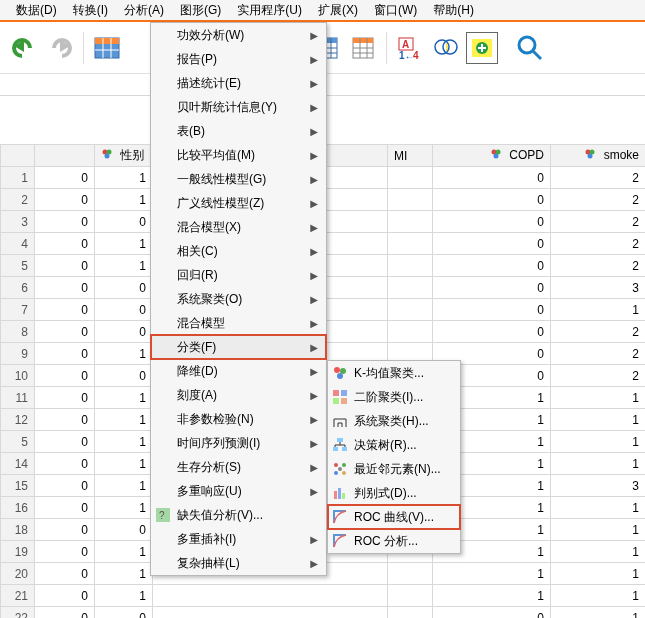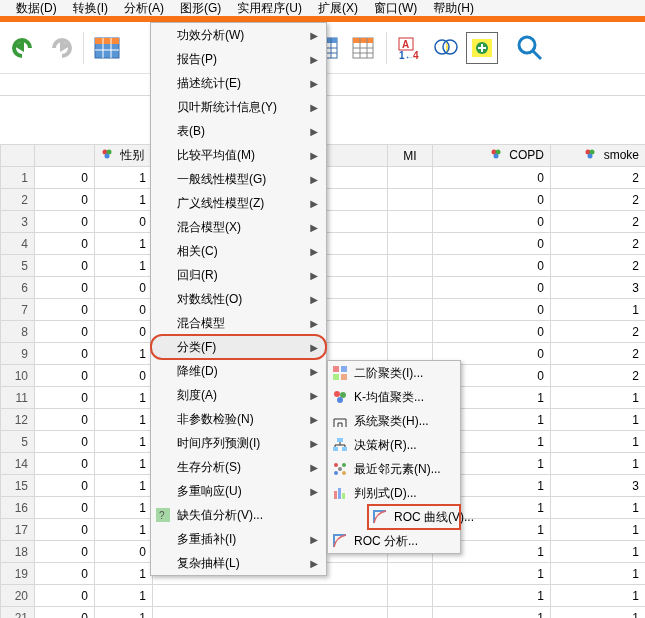--- a/index.html
+++ b/index.html
@@ -1,33 +1,33 @@
 <!DOCTYPE html>
 <html><head>
 <meta charset="utf-8">
 <style>
 * { box-sizing: border-box; margin: 0; padding: 0; }
 body { font-family: "Microsoft YaHei", Arial, sans-serif; font-size: 12px; background: #fff; width: 645px; height: 618px; overflow: hidden; position: relative; }
-.menubar { display: flex; background: #f5f5f5; height: 22px; border-bottom: 6px solid #f97316; padding-left: 8px; align-items: center; }
+.menubar { display: flex; background: #f5f5f5; height: 22px; border-bottom: 2px solid #f97316; padding-left: 8px; align-items: center; }
 .menubar-item { padding: 2px 8px; cursor: default; }
 .toolbar { display: flex; height: 52px; align-items: center; padding-left: 8px; gap: 4px; background: #fff; border-bottom: 1px solid #e0e0e0; }
 .tb-btn { width: 32px; height: 32px; display: flex; align-items: center; justify-content: center; }
 .tb-sep { width: 1px; height: 32px; background: #ddd; margin: 0 3px; }
 .data-area { position: relative; }
 .data-grid { border-collapse: collapse; width: 100%; table-layout: fixed; margin-top: 48px; }
 .data-grid th, .data-grid td { border: 1px solid #d8d8d8; height: 22px; padding: 0 6px; text-align: right; font-weight: normal; }
 .data-grid th { background: #f2f2f2; text-align: right; position: relative; }
 .data-grid .rowhead { background: #f2f2f2; text-align: right; width: 34px; color: #555; }
 .col-hdr-icon { display: inline-block; vertical-align: middle; margin-right: 4px; }
 .dropdown { position: absolute; background: #f6f6f6; border: 1px solid #b8b8b8; box-shadow: 2px 2px 4px rgba(0,0,0,.25); z-index: 50; }
 .dd-item { display: flex; align-items: center; padding: 3px 5px 3px 26px; height: 24px; position: relative; cursor: default; white-space: nowrap; }
 .dd-arrow { position: absolute; right: 8px; font-size: 10px; color: #555; }
 .dd-icon { position: absolute; left: 4px; width: 16px; height: 16px; display: flex; align-items: center; justify-content: center; }
-.highlighted { background: #ececec !important; outline: 2px solid #d94c2f; outline-offset: -1px; border-radius: 11px; }
-.highlighted-sub { outline: 2px solid #d94c2f; outline-offset: -1px; margin-left: 40px; }
+.highlighted { background: #ececec !important; outline: 2px solid #d94c2f; outline-offset: -1px; }
+.highlighted-sub { outline: 2px solid #d94c2f; outline-offset: -1px; }
 .nom-icon { width: 12px; height: 12px; }
 </style>
 </head>
 <body>
 
 <div class="menubar">
   <div class="menubar-item">数据(D)</div>
   <div class="menubar-item">转换(I)</div>
   <div class="menubar-item">分析(A)</div>
   <div class="menubar-item">图形(G)</div>
@@ -132,21 +132,21 @@
       <th class="rowhead"></th>
       <th></th>
       <th colspan="2" style="text-align:left;padding-left:6px">
         <span class="col-hdr-icon"><svg class="nom-icon" viewBox="0 0 12 12">
                 <circle cx="4" cy="4" r="2.5" fill="#d44"></circle>
                 <circle cx="8" cy="4" r="2.5" fill="#4a4"></circle>
                 <circle cx="6" cy="8" r="2.5" fill="#48d"></circle>
               </svg></span>
         <span>性别</span>
       </th>
-      <th style="text-align:center">MI</th>
+      <th style="text-align:left">MI</th>
       <th>
         <span class="col-hdr-icon"><svg class="nom-icon" viewBox="0 0 12 12">
                 <circle cx="4" cy="4" r="2.5" fill="#d44"></circle>
                 <circle cx="8" cy="4" r="2.5" fill="#4a4"></circle>
                 <circle cx="6" cy="8" r="2.5" fill="#48d"></circle>
               </svg></span>
         <span>COPD</span>
       </th>
       <th>
         <span class="col-hdr-icon"><svg class="nom-icon" viewBox="0 0 12 12">
@@ -297,29 +297,20 @@
         <tr>
           <td class="rowhead">16</td>
           <td>0</td>
           <td>1</td>
           <td></td>
           <td></td>
           <td>1</td>
           <td>1</td>
         </tr>
         <tr>
-          <td class="rowhead">17</td>
-          <td>0</td>
-          <td>1</td>
-          <td></td>
-          <td></td>
-          <td>1</td>
-          <td>1</td>
-        </tr>
-        <tr>
           <td class="rowhead">18</td>
           <td>0</td>
           <td>0</td>
           <td></td>
           <td></td>
           <td>1</td>
           <td>1</td>
         </tr>
         <tr>
           <td class="rowhead">19</td>
@@ -400,21 +391,21 @@
     </div>
   <div class="dd-item">
       <span>相关(C)</span>
       <span class="dd-arrow">▶</span>
     </div>
   <div class="dd-item">
       <span>回归(R)</span>
       <span class="dd-arrow">▶</span>
     </div>
   <div class="dd-item">
-      <span>对数线性(O)</span>
+      <span>系统聚类(O)</span>
       <span class="dd-arrow">▶</span>
     </div>
   <div class="dd-item">
       <span>混合模型</span>
       <span class="dd-arrow">▶</span>
     </div>
   <div class="dd-item highlighted">
       <span>分类(F)</span>
       <span class="dd-arrow">▶</span>
     </div>
@@ -455,40 +446,40 @@
       <span>多重插补(I)</span>
       <span class="dd-arrow">▶</span>
     </div>
   <div class="dd-item">
       <span>复杂抽样(L)</span>
       <span class="dd-arrow">▶</span>
     </div>
 </div>
 
 <div class="dropdown" style="left:327px;top:360px;width:134px">
+  <div class="dd-item">
+      <span class="dd-icon">
+        <svg width="16" height="16">
+          <circle cx="5" cy="5" r="3" fill="#e55"></circle>
+          <circle cx="11" cy="6" r="3" fill="#5a5"></circle>
+          <circle cx="8" cy="11" r="3" fill="#58d"></circle>
+        </svg>
+      </span>
+      <span>K-均值聚类...</span>
+    </div>
   <div class="dd-item">
       <span class="dd-icon">
         <svg width="16" height="16">
           <rect x="1" y="1" width="6" height="6" fill="#e88"></rect>
           <rect x="9" y="1" width="6" height="6" fill="#8ae"></rect>
           <rect x="1" y="9" width="6" height="6" fill="#ae8"></rect>
           <rect x="9" y="9" width="6" height="6" fill="#ea8"></rect>
         </svg>
       </span>
       <span>二阶聚类(I)...</span>
-    </div>
-  <div class="dd-item">
-      <span class="dd-icon">
-        <svg width="16" height="16">
-          <circle cx="5" cy="5" r="3" fill="#e55"></circle>
-          <circle cx="11" cy="6" r="3" fill="#5a5"></circle>
-          <circle cx="8" cy="11" r="3" fill="#58d"></circle>
-        </svg>
-      </span>
-      <span>K-均值聚类...</span>
     </div>
   <div class="dd-item">
       <span class="dd-icon">
         <svg width="16" height="16">
           <line x1="2" y1="14" x2="2" y2="6" stroke="#333"></line>
           <line x1="6" y1="14" x2="6" y2="10" stroke="#333"></line>
           <line x1="10" y1="14" x2="10" y2="10" stroke="#333"></line>
           <line x1="14" y1="14" x2="14" y2="6" stroke="#333"></line>
           <line x1="2" y1="6" x2="14" y2="6" stroke="#333"></line>
           <line x1="6" y1="10" x2="10" y2="10" stroke="#333"></line>

